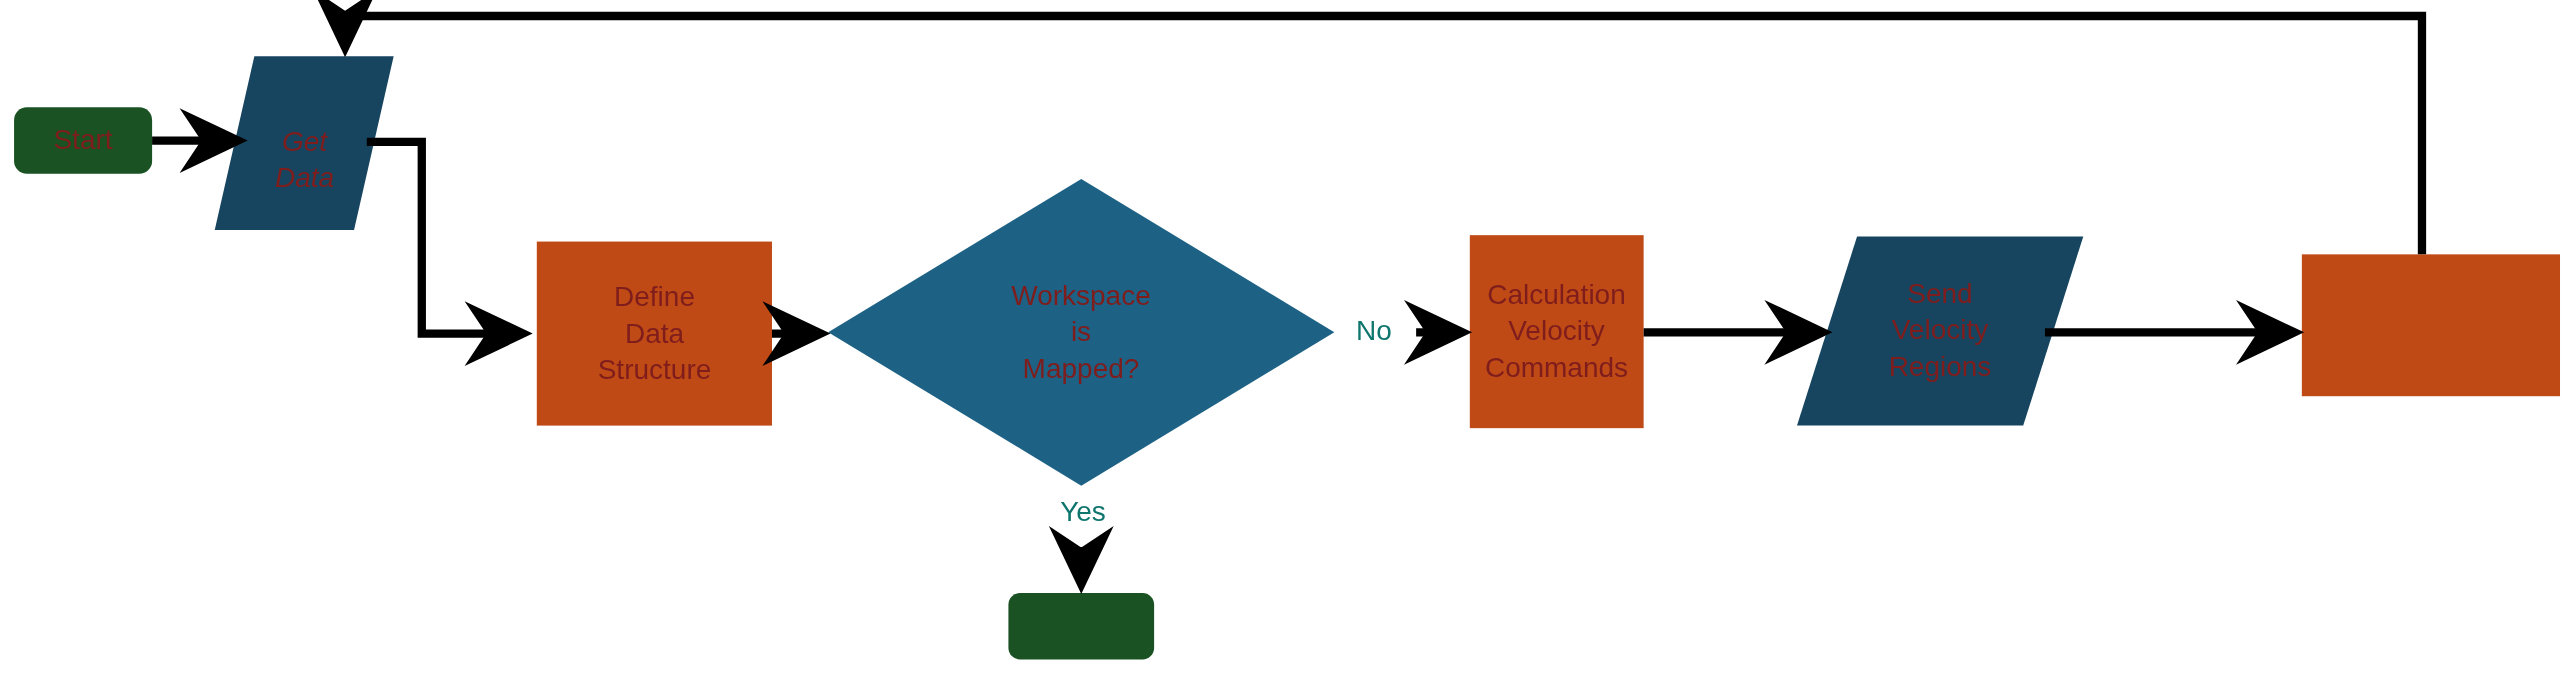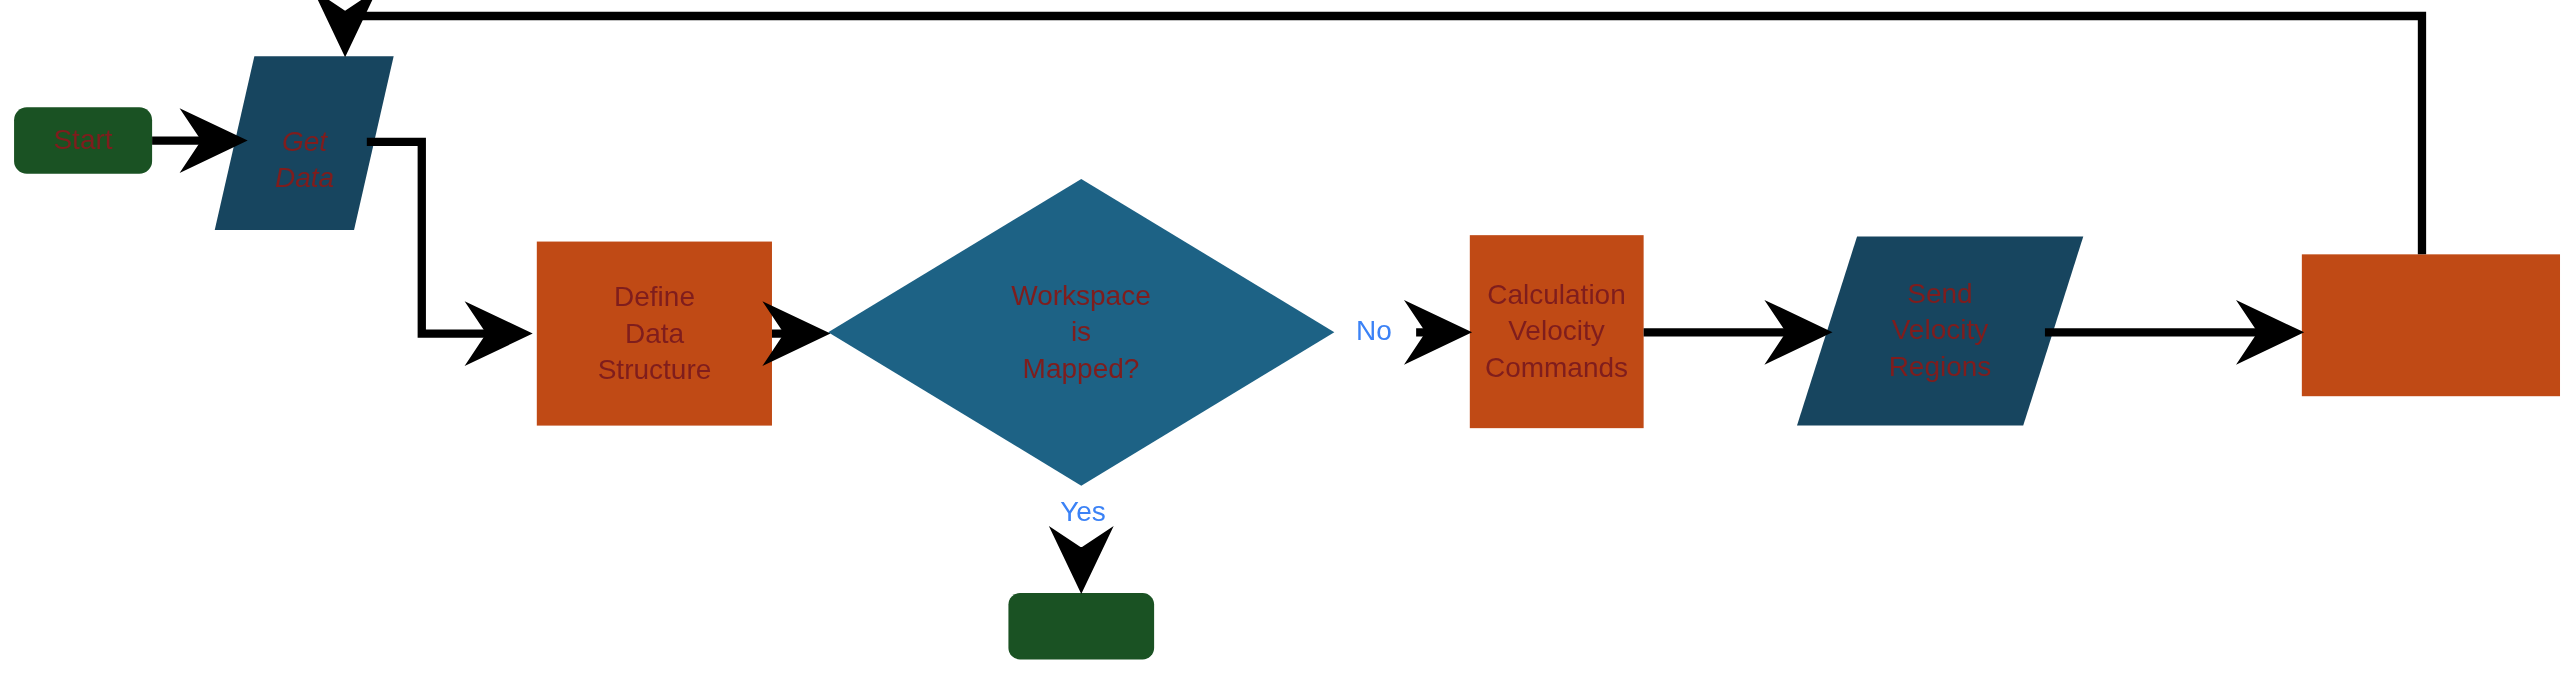--- a/index.html
+++ b/index.html
@@ -33,21 +33,21 @@
     text-align: center;
     color: #7f1d1d;
     font-size: 28px;
     line-height: 1.30;
     font-family: "Liberation Sans", sans-serif;
     pointer-events: none;
     white-space: pre-line;
   }
   .edge-label {
     position: absolute;
-    color: #3b82f6;
+    color: #0f766e;
     font-size: 28px;
     font-family: "Liberation Sans", sans-serif;
     line-height: 1.1;
     text-align: center;
   }
 </style>
 </head>
 <body>
 
 <div id="canvas">

